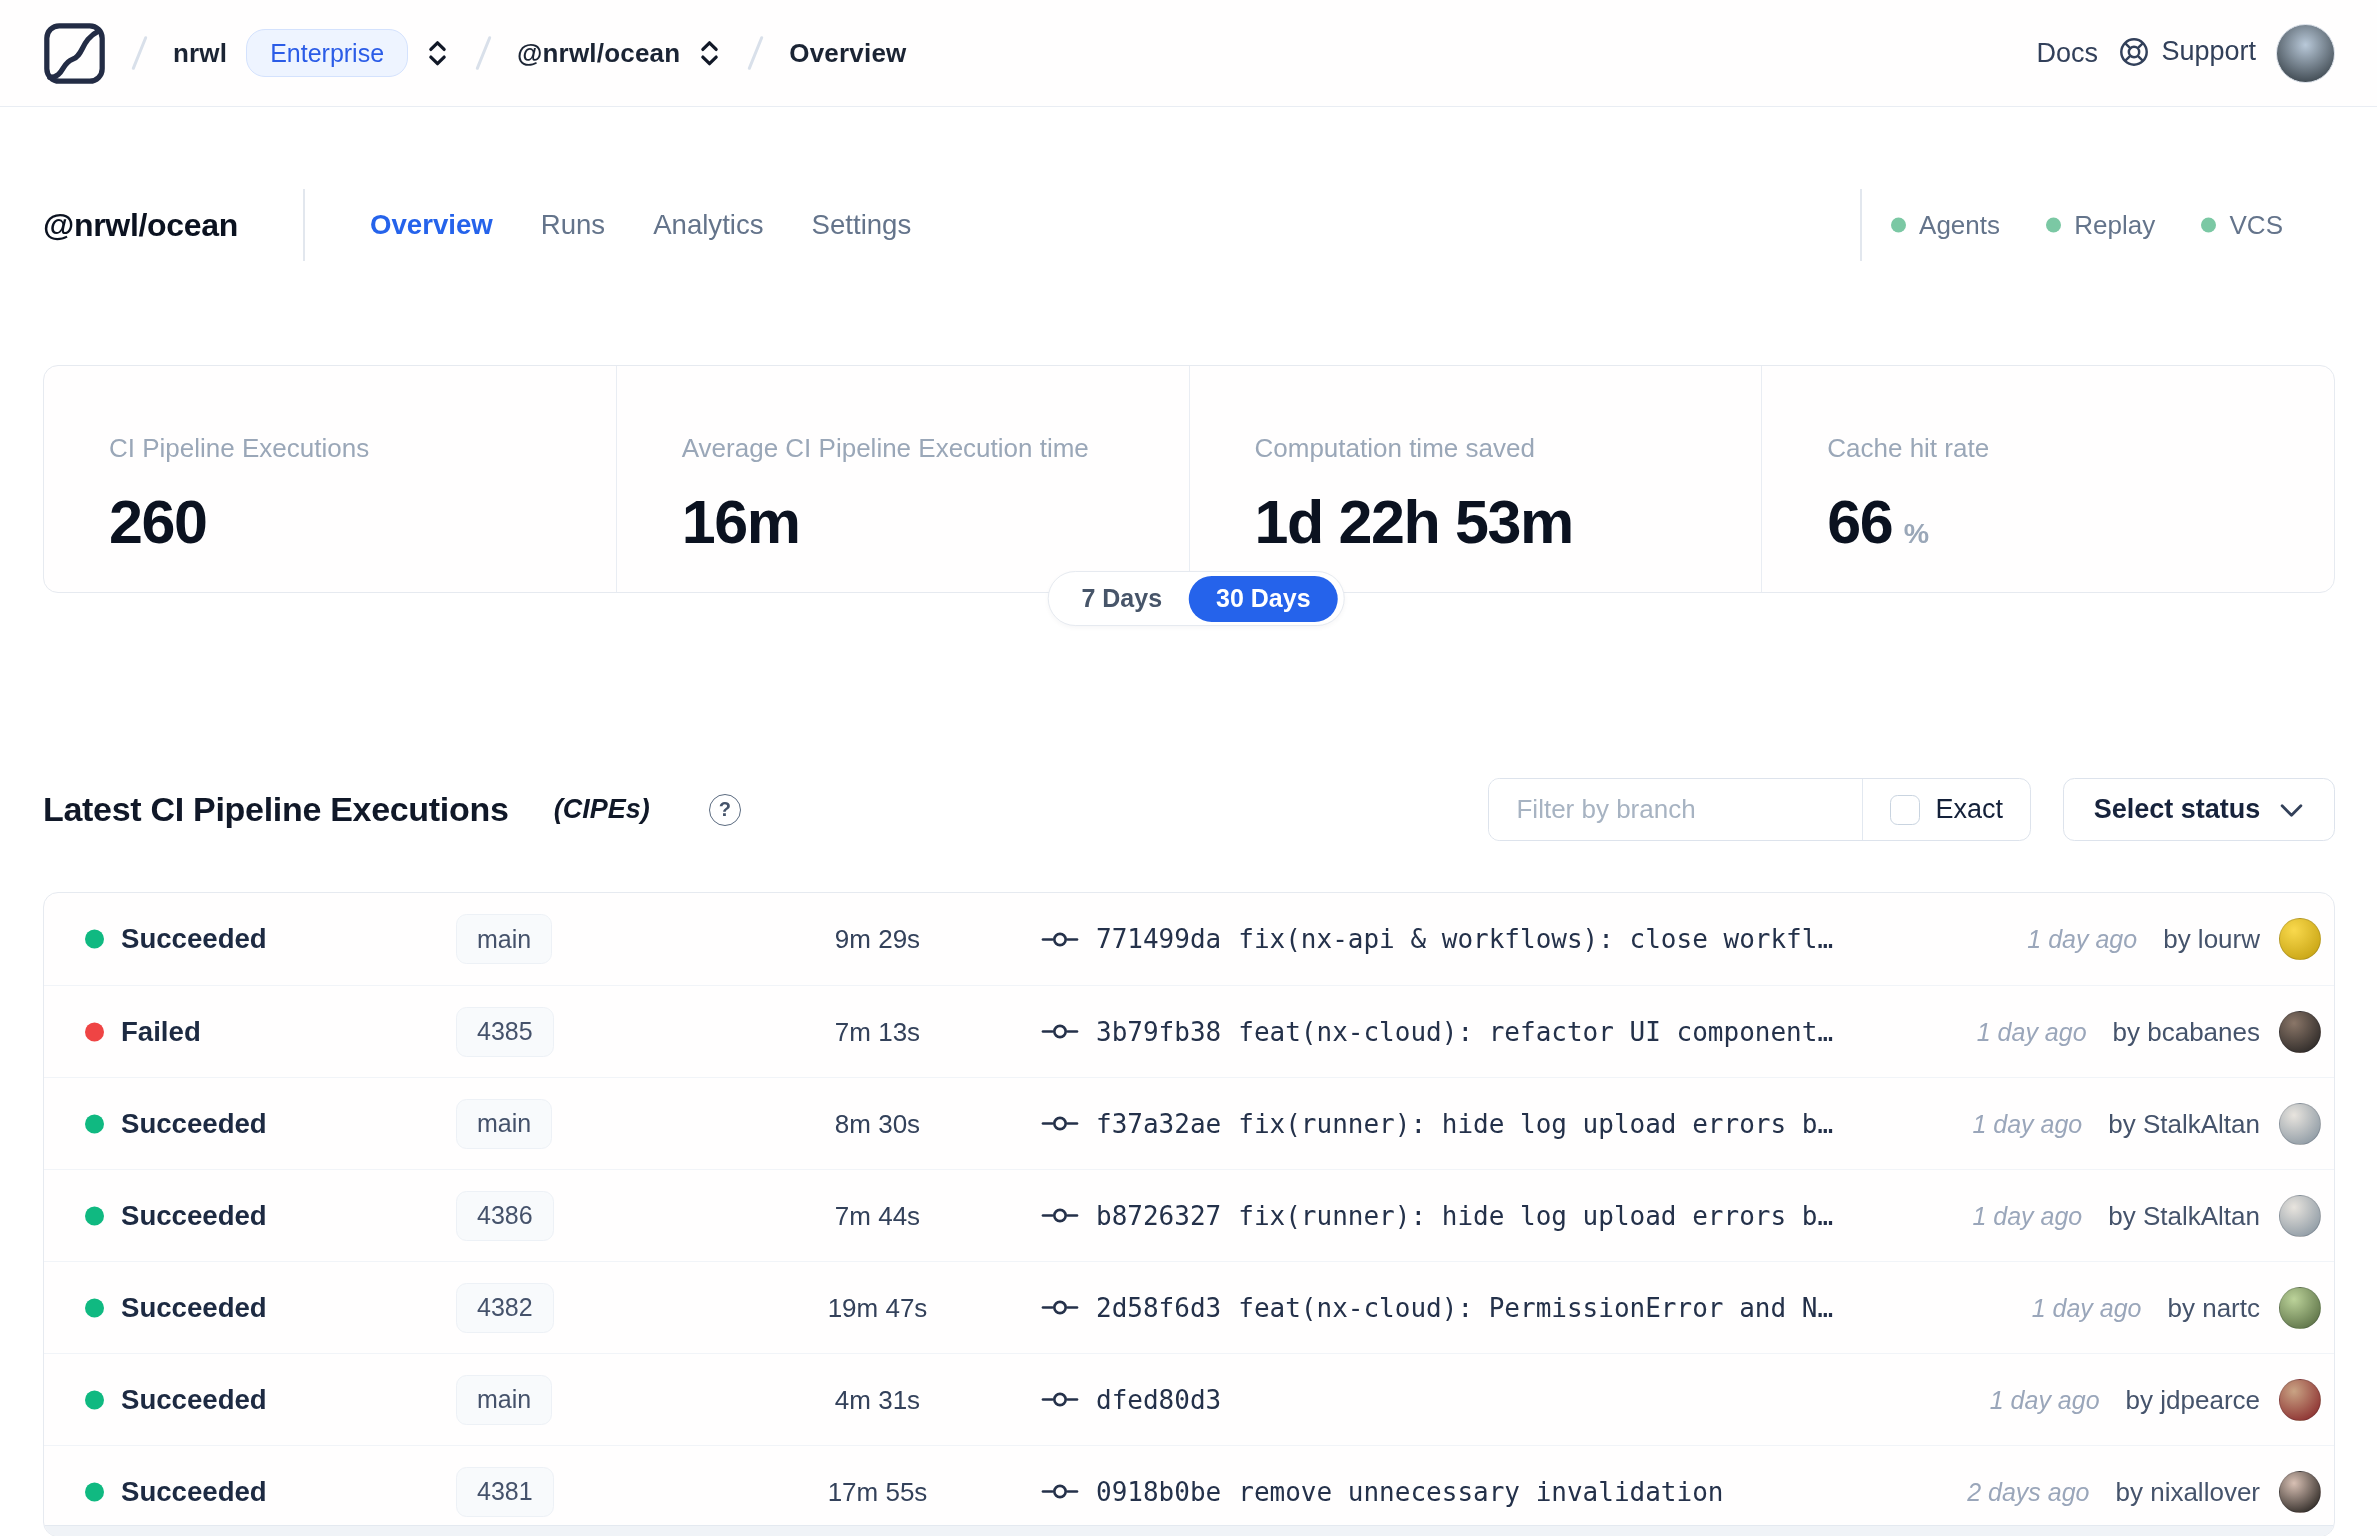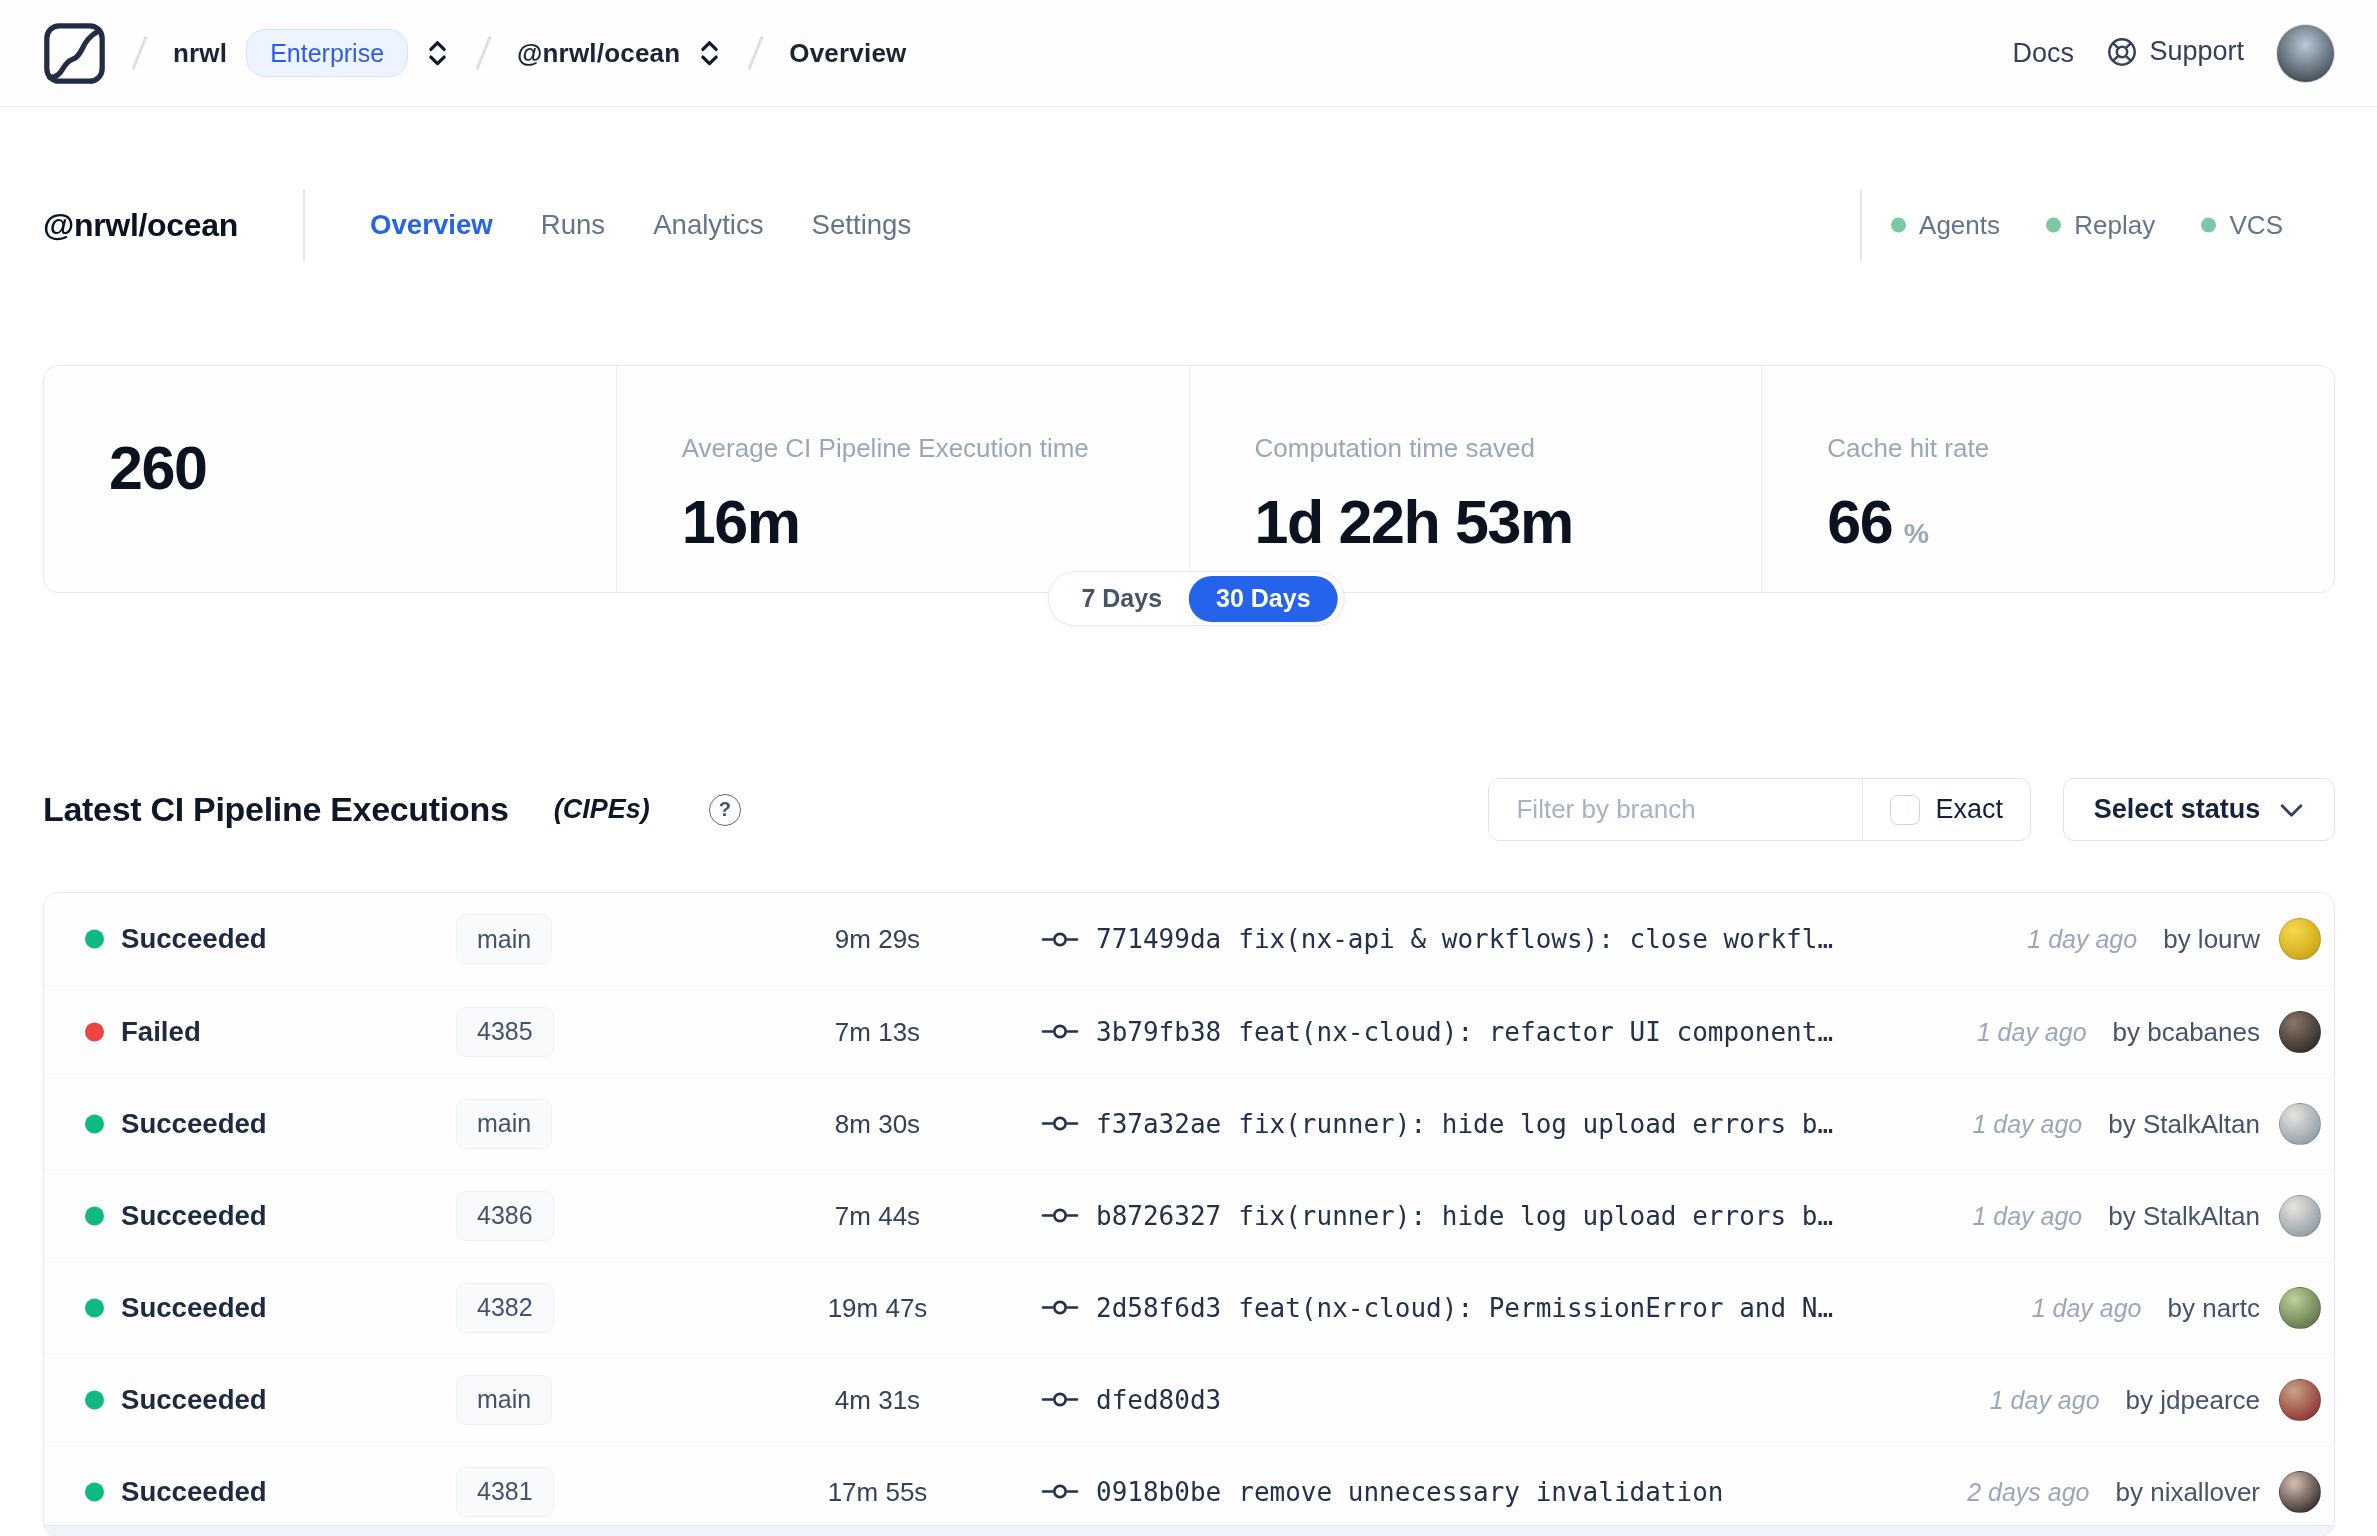--- a/index.html
+++ b/index.html
@@ -8,21 +8,21 @@
 
   
   .topbar { position:absolute; top:0; left:0; width:2378px; height:107px;
     background:#fffefe; border-bottom:1.9px solid #e9edf3; display:flex; align-items:center; padding:0 43px; }
   .logo-box { width:63px; height:63px; flex:0 0 auto; }
   .slash { width:2.9px; height:36px; background:#d9e0ea; border-radius:1.9px; transform:rotate(22deg); margin:0 32px; flex:0 0 auto; }
   .crumb { font-size:26px; font-weight:700; color:#1b2434; letter-spacing:0.2px; }
   .badge-enterprise { display:inline-flex; align-items:center; margin-left:19px; padding:8.6px 23px;
     border:1.9px solid #d4e2fd; background:#eef4ff; border-radius:19px; color:#2b5ce7; font-size:25px; font-weight:500; }
   .chev-updown { margin-left:17px; display:inline-flex; }
-  .topbar-right { margin-left:auto; display:flex; align-items:center; gap:32px; }
+  .topbar-right { margin-left:auto; display:flex; align-items:center; gap:20px; }
   .top-link { font-size:27px; font-weight:500; color:#32405a; cursor:pointer; }
   .support-wrap { display:flex; align-items:flex-start; gap:11.4px; }
   .avatar-lg { width:59px; height:59px; border-radius:50%; border:1px solid #d7dde6; }
 
   
   .wsbar { position:absolute; top:181px; left:0; width:2378px; height:88px; }
   .ws-title { position:absolute; left:43px; top:50%; transform:translateY(-50%);
     font-size:32px; font-weight:700; color:#0b1220; letter-spacing:-0.3px; }
   .vdiv { position:absolute; width:1.9px; background:#e2e7ee; top:7.6px; bottom:7.6px; }
   .vdiv.left { left:303px; }
@@ -164,20 +164,21 @@
     </span>
     <span class="indicator">
       <span class="ind-dot"></span>
       <span class="ind-label">VCS</span>
     </span>
   </div>
 </div>
 
 <div class="stats">
   <div class="stat-card">
+    <div class="stat-label">CI Pipeline Executions</div>
     <div class="stat-value"><span>260</span><span class="stat-suffix"></span></div>
   </div>
   <div class="stat-card">
     <div class="stat-label">Average CI Pipeline Execution time</div>
     <div class="stat-value"><span>16m</span><span class="stat-suffix"></span></div>
   </div>
   <div class="stat-card">
     <div class="stat-label">Computation time saved</div>
     <div class="stat-value"><span>1d 22h 53m</span><span class="stat-suffix"></span></div>
   </div>

